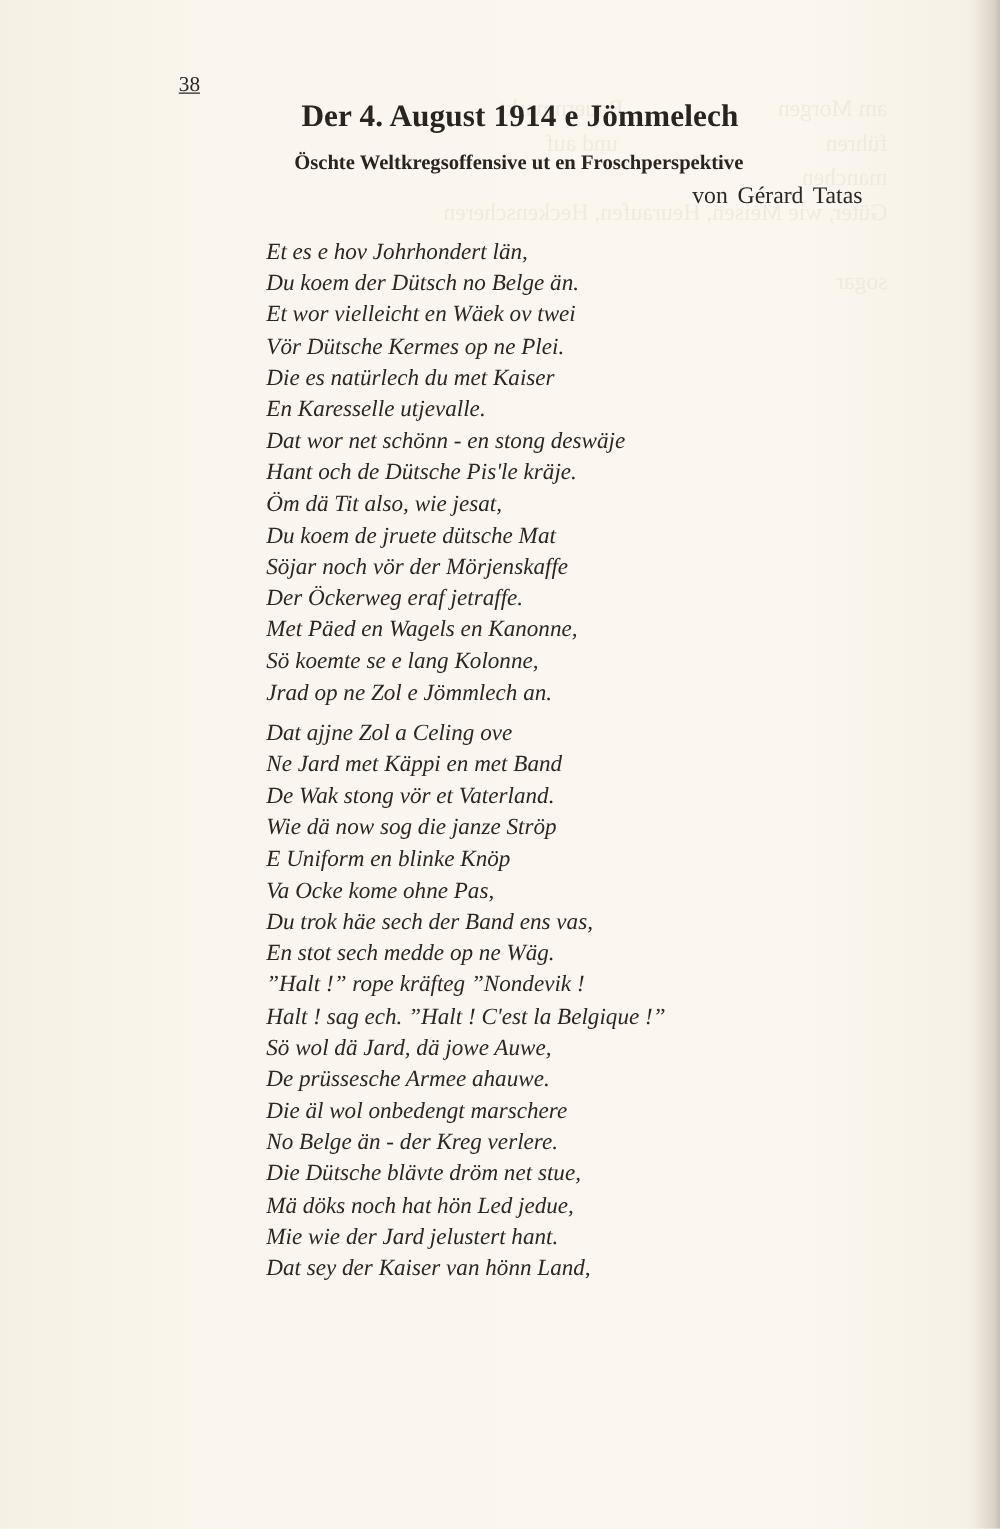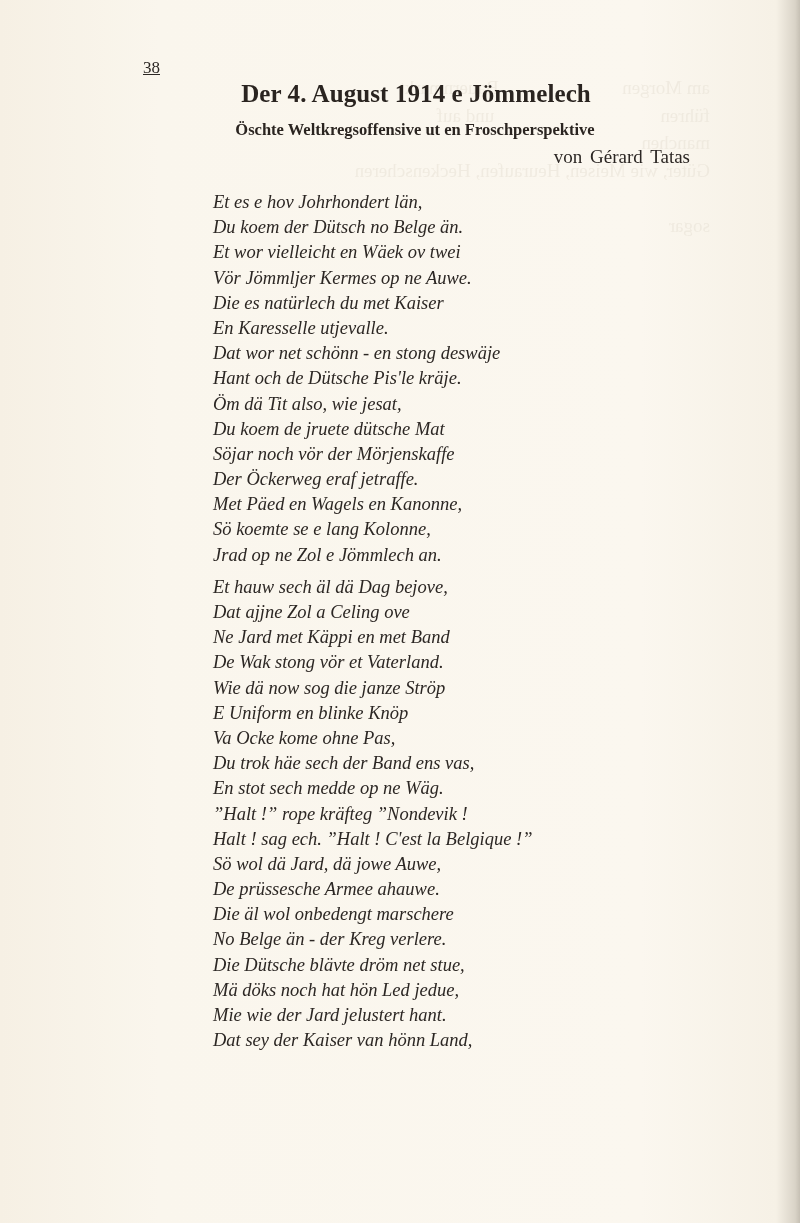--- a/index.html
+++ b/index.html
@@ -111,35 +111,34 @@
 
   <div class="subtitle">Öschte Weltkregsoffensive ut en Froschperspektive</div>
 
   <div class="author">von Gérard Tatas</div>
 
   <div class="poem">
     <div class="stanza">
       <span class="line">Et es e hov Johrhondert län,</span>
       <span class="line">Du koem der Dütsch no Belge än.</span>
       <span class="line">Et wor vielleicht en Wäek ov twei</span>
-      <span class="line">Vör Jömmljer Kermes op ne Auwe.</span>
+      <span class="line">Vör Dütsche Kermes op ne Plei.</span>
       <span class="line">Die es natürlech du met Kaiser</span>
       <span class="line">En Karesselle utjevalle.</span>
       <span class="line">Dat wor net schönn - en stong deswäje</span>
       <span class="line">Hant och de Dütsche Pis'le kräje.</span>
       <span class="line">Öm dä Tit also, wie jesat,</span>
       <span class="line">Du koem de jruete dütsche Mat</span>
       <span class="line">Söjar noch vör der Mörjenskaffe</span>
       <span class="line">Der Öckerweg eraf jetraffe.</span>
       <span class="line">Met Päed en Wagels en Kanonne,</span>
       <span class="line">Sö koemte se e lang Kolonne,</span>
       <span class="line">Jrad op ne Zol e Jömmlech an.</span>
     </div>
     <div class="stanza">
-      <span class="line">Et hauw sech äl dä Dag bejove,</span>
       <span class="line">Dat ajjne Zol a Celing ove</span>
       <span class="line">Ne Jard met Käppi en met Band</span>
       <span class="line">De Wak stong vör et Vaterland.</span>
       <span class="line">Wie dä now sog die janze Ströp</span>
       <span class="line">E Uniform en blinke Knöp</span>
       <span class="line">Va Ocke kome ohne Pas,</span>
       <span class="line">Du trok häe sech der Band ens vas,</span>
       <span class="line">En stot sech medde op ne Wäg.</span>
       <span class="line">”Halt !” rope kräfteg ”Nondevik !</span>
       <span class="line">Halt ! sag ech. ”Halt ! C'est la Belgique !”</span>

